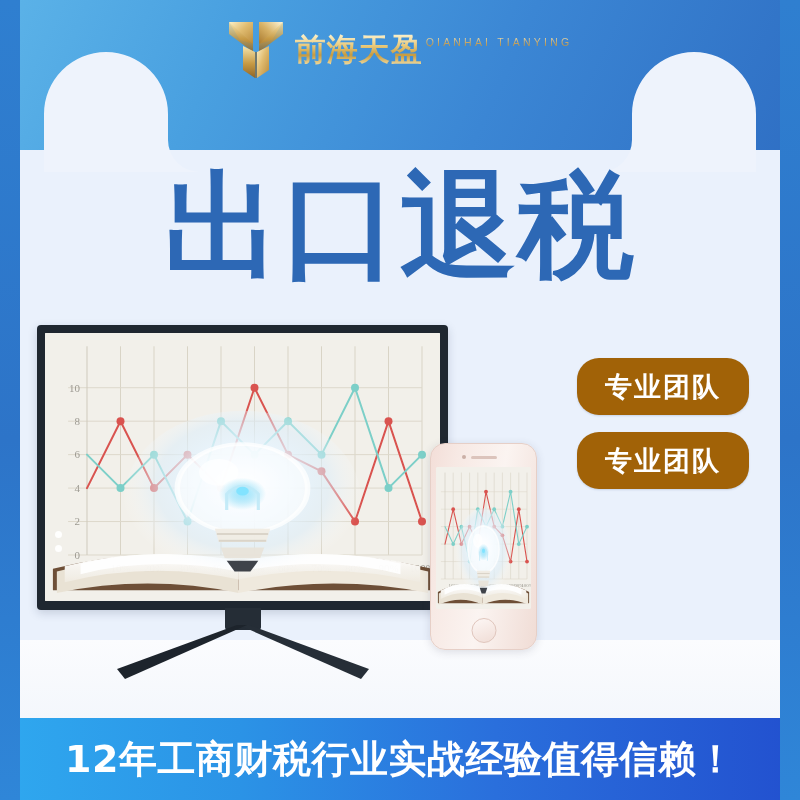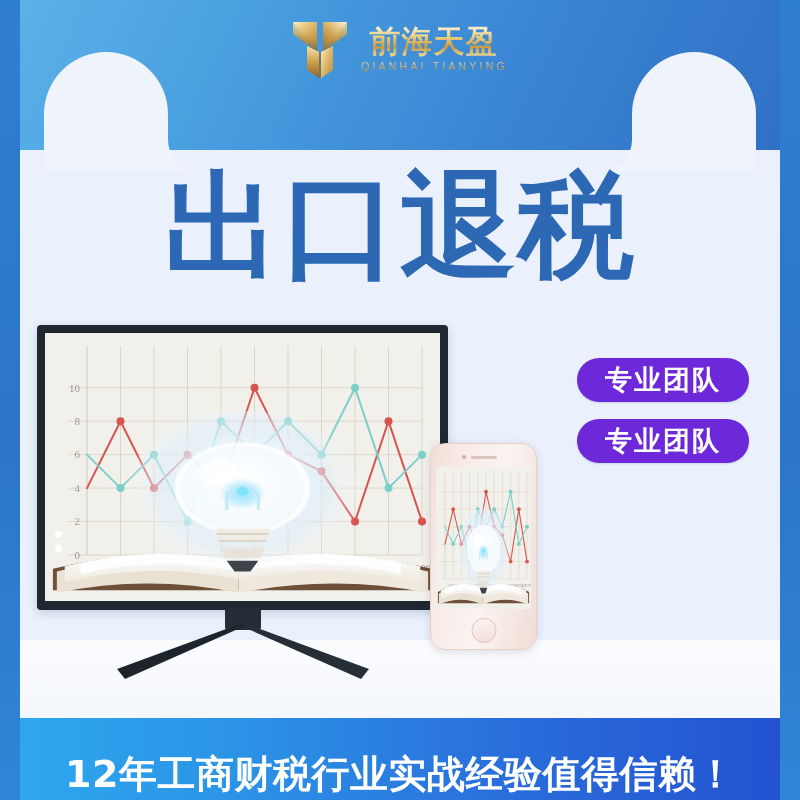--- a/index.html
+++ b/index.html
@@ -30,21 +30,21 @@
     position:absolute; left:44px; top:52px; width:712px; height:120px;
     z-index:11; pointer-events:none;
   }
   #arch svg { display:block; }
 
   #logo-wrap {
     position:absolute; left:0; right:0; top:14px; height:70px;
     display:flex; align-items:center; justify-content:center; gap:11px; z-index:14;
   }
   #logo-mark { width:56px; height:62px; flex:0 0 auto; }
-  #logo-text { display:flex; flex-direction:column; align-items:center; gap:1px; }
+  #logo-text { display:flex; flex-direction:row; align-items:flex-start; gap:1px; }
   #logo-cn {
     font-size:31px; font-weight:bold; letter-spacing:1px; line-height:1;
     background:linear-gradient(180deg,#fdf3cf 0%,#e9c97a 38%,#c79a3e 68%,#f0dca2 100%);
     -webkit-background-clip:text; background-clip:text; color:transparent;
     -webkit-text-fill-color:transparent;
     font-family:"DejaVu Sans","Liberation Sans",sans-serif;
   }
   #logo-en {
     font-size:10.5px; letter-spacing:3.2px; line-height:1; margin-top:3px; margin-left:2px;
     background:linear-gradient(180deg,#f5e3b0 0%,#cfa65a 60%,#b98e37 100%);
@@ -64,22 +64,22 @@
     letter-spacing:2px;
     font-family:"DejaVu Sans","Liberation Sans",sans-serif;
   }
 
   
   #badges {
     position:absolute; right:44px; top:358px; width:186px; z-index:22;
     display:flex; flex-direction:column; gap:17px; align-items:center;
   }
   .badge {
-    width:172px; height:44px; border-radius:22px;
-    background:#6d28d9; color:#ffffff;
+    width:172px; height:57px; border-radius:22px;
+    background:#a16207; color:#ffffff;
     display:flex; align-items:center; justify-content:center;
     font-size:27px; font-weight:bold; letter-spacing:2px;
     font-family:"DejaVu Sans","Liberation Sans",sans-serif;
     box-shadow:0 1px 2px rgba(40,80,140,.18);
   }
 
   
   #scene { position:absolute; left:20px; top:300px; width:545px; height:380px; z-index:18; }
 
   
@@ -125,21 +125,21 @@
     border:1.4px solid #e0c6bd; background:linear-gradient(160deg,#fdf7f5,#f0ddd6);
   }
 
   
   .chart-svg { display:block; width:100%; height:100%; }
 
   
   #bottom {
     position:absolute; left:0; bottom:0; width:800px; height:82px; z-index:35;
     background:linear-gradient(90deg,#2fa8ef 0%,#2b93e6 30%,#2a6fdc 62%,#2250cf 100%);
-    display:flex; align-items:flex-end; justify-content:center;
+    display:flex; align-items:center; justify-content:center;
   }
   #bottom-text {
     color:#fff; font-size:38px; font-weight:bold; letter-spacing:0.5px;
     font-family:"DejaVu Sans","Liberation Sans",sans-serif; white-space:nowrap;
   }
 
   
   #floor {
     position:absolute; left:20px; right:20px; top:640px; height:78px; z-index:8;
     background:linear-gradient(180deg,#fbfcfe 0%,#f4f7fc 100%);

